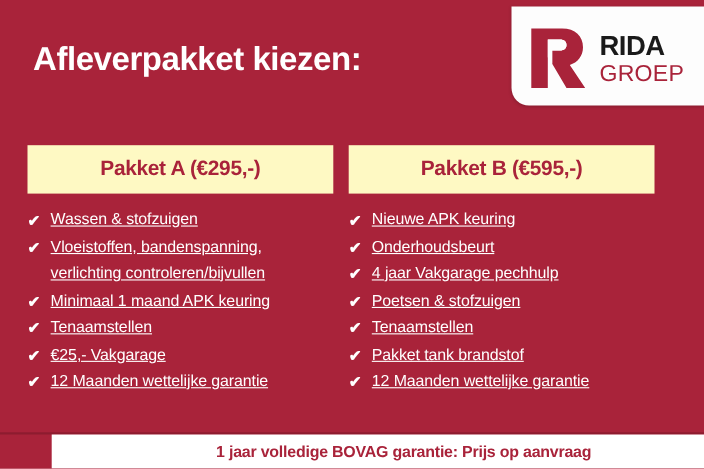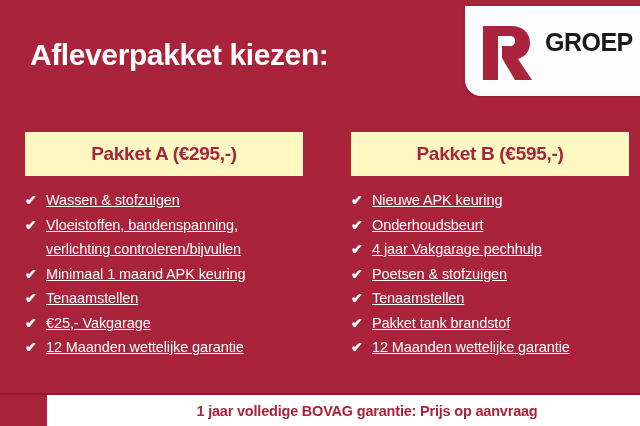--- a/index.html
+++ b/index.html
@@ -84,21 +84,21 @@
     letter-spacing: 0.2px;
     margin-top: 2px;
   }
 
   
   .pkg-col {
     position: absolute;
     top: 132px;
   }
   #pkg-col-a { left: 25px;  width: 278px; }
-  #pkg-col-b { left: 351px; width: 278px; }
+  #pkg-col-b { left: 317px; width: 278px; }
 
   .pkg-header-box {
     width: 100%;
     height: 44px;
     background: #fef9c3;
     box-sizing: border-box;
     display: flex;
     align-items: center;
     justify-content: center;
   }
@@ -177,21 +177,22 @@
     <div id="page-title">Afleverpakket kiezen:</div>
 
     <div id="logo-panel">
       <span id="logo-mark">
         <svg width="62" height="62" viewBox="0 0 62 62" aria-hidden="true">
           <path d="M6 4 H34 C46 4 53 11 53 21 C53 29 48 35 41 37 L55 58 H38 L25 36 L25 24 H32 C36 24 38 22 38 19 C38 16 36 14 32 14 H21 V58 H6 Z" fill="#a9233a"></path>
           <path d="M21 14 H32 C36 14 38 16 38 19 C38 22 36 24 32 24 H25 V36 L21 30 Z" fill="#fdfdfd"></path>
         </svg>
       </span>
       <span id="logo-text">
-        <span id="logo-word-rida">GROEP</span>
+        <span id="logo-word-rida">RIDA</span>
+        <span id="logo-word-groep">GROEP</span>
       </span>
     </div>
   </div>
 
   <div id="pkg-col-a" class="pkg-col">
     <div class="pkg-header-box">
       <span class="pkg-header-label">Pakket A (€295,-)</span>
     </div>
     <ul class="pkg-list">
         <li class="pkg-item">

